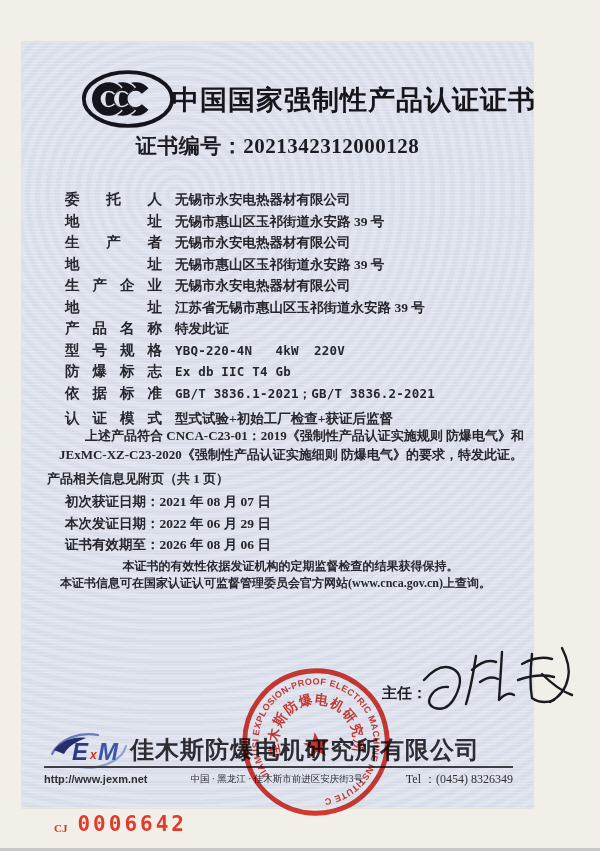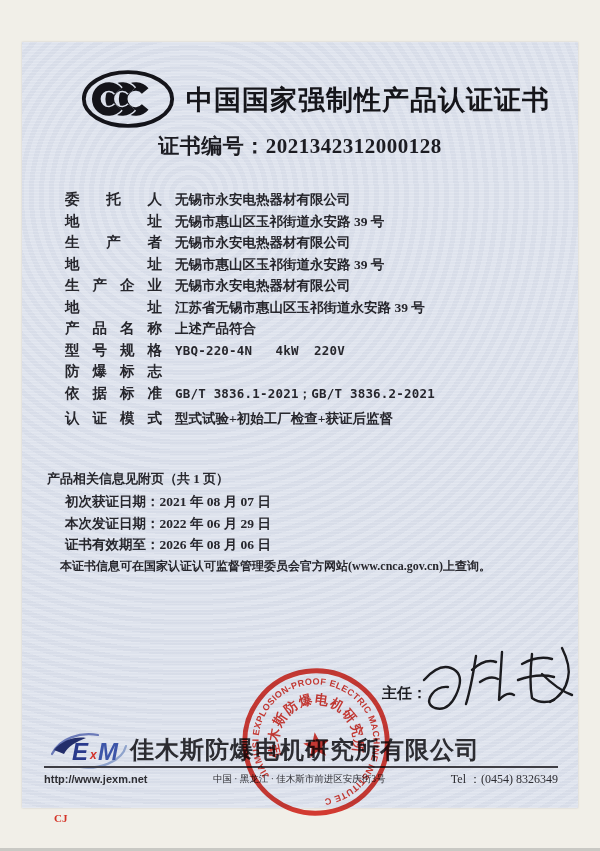--- a/index.html
+++ b/index.html
@@ -3,21 +3,21 @@
 <meta charset="utf-8">
 <style>
   html,body{margin:0;padding:0;}
   body{
     width:600px;height:851px;position:relative;overflow:hidden;
     background:#f1efe8;
     font-family:"Liberation Serif", serif;
   }
   
   .cert{
-    position:absolute;left:22px;top:42px;width:556px;height:766px;
+    position:absolute;left:22px;top:42px;width:511px;height:766px;
     background-color:#dce1ec;
     background-image:
       repeating-linear-gradient(0deg, rgba(255,255,255,.18) 0 1px, rgba(0,0,0,0) 1px 3px),
       repeating-radial-gradient(circle at 30% 20%, rgba(255,255,255,.06) 0 5px, rgba(140,150,175,.06) 5px 10px);
     box-shadow:0 0 2px rgba(0,0,0,.15);
   }
   
   .ccc-logo{position:absolute;left:58px;top:26px;width:96px;height:62px;}
   .title{
     position:absolute;left:150px;right:14px;top:40px;text-align:center;
@@ -155,38 +155,39 @@
         </span>
       <span class="val">江苏省无锡市惠山区玉祁街道永安路 39 号</span>
     </div>
     <div class="row">
       <span class="lbl char-justify">
           <span>产</span>
           <span>品</span>
           <span>名</span>
           <span>称</span>
         </span>
-      <span class="val">上述产品符合</span>
+      <span class="val">特发此证</span>
     </div>
     <div class="row">
       <span class="lbl char-justify">
           <span>型</span>
           <span>号</span>
           <span>规</span>
           <span>格</span>
         </span>
       <span class="val mono">YBQ-220-4N   4kW  220V</span>
     </div>
     <div class="row">
       <span class="lbl char-justify">
           <span>防</span>
           <span>爆</span>
           <span>标</span>
           <span>志</span>
         </span>
+      <span class="val mono">Ex db IIC T4 Gb</span>
     </div>
     <div class="row">
       <span class="lbl char-justify">
           <span>依</span>
           <span>据</span>
           <span>标</span>
           <span>准</span>
         </span>
       <span class="val mono">GB/T 3836.1-2021；GB/T 3836.2-2021</span>
     </div>
@@ -197,30 +198,35 @@
       <span class="lbl char-justify">
           <span>认</span>
           <span>证</span>
           <span>模</span>
           <span>式</span>
         </span>
       <span class="val">型式试验+初始工厂检查+获证后监督</span>
     </div>
   </div>
 
+  <div class="statement">
+    <div class="l1">上述产品符合 CNCA-C23-01：2019《强制性产品认证实施规则 防爆电气》和</div>
+    <div class="l2">JExMC-XZ-C23-2020《强制性产品认证实施细则 防爆电气》的要求，特发此证。</div>
+  </div>
 
   <div class="attach">产品相关信息见附页（共 1 页）</div>
 
   <div class="dates">
     <div>初次获证日期：2021 年 08 月 07 日</div>
     <div>本次发证日期：2022 年 06 月 29 日</div>
     <div>证书有效期至：2026 年 08 月 06 日</div>
   </div>
 
   <div class="validity">
+    <div class="v1">本证书的有效性依据发证机构的定期监督检查的结果获得保持。</div>
     <div class="v2">本证书信息可在国家认证认可监督管理委员会官方网站(www.cnca.gov.cn)上查询。</div>
   </div>
 
   <div class="director">主任：</div>
   <svg class="signature" viewBox="0 0 176 88">
     <g fill="none" stroke="#1b1b1f" stroke-width="2.4" stroke-linecap="round" stroke-linejoin="round">
       <path d="M10,42 q18,-20 32,-9 q8,7 0,24 q-8,17 -21,13 q-10,-4 -3,-14 q6,-8 16,-7"></path>
       <path d="M62,18 q-5,32 -10,48"></path>
       <path d="M58,32 q13,-12 24,-8"></path>
       <path d="M66,44 q10,-7 18,-3"></path>
@@ -260,14 +266,15 @@
   <div class="footer-line"></div>
   <div class="footer-small">
     <span class="web">http://www.jexm.net</span>
     <span class="addr">中国 · 黑龙江 · 佳木斯市前进区安庆街3号</span>
     <span class="tel">Tel ：(0454) 8326349</span>
   </div>
 </div>
 
 <div class="serial">
   <span class="pfx">CJ</span>
+  <span class="num">0006642</span>
 </div>
 <div class="bottom-edge"></div>
 
 </body></html>

